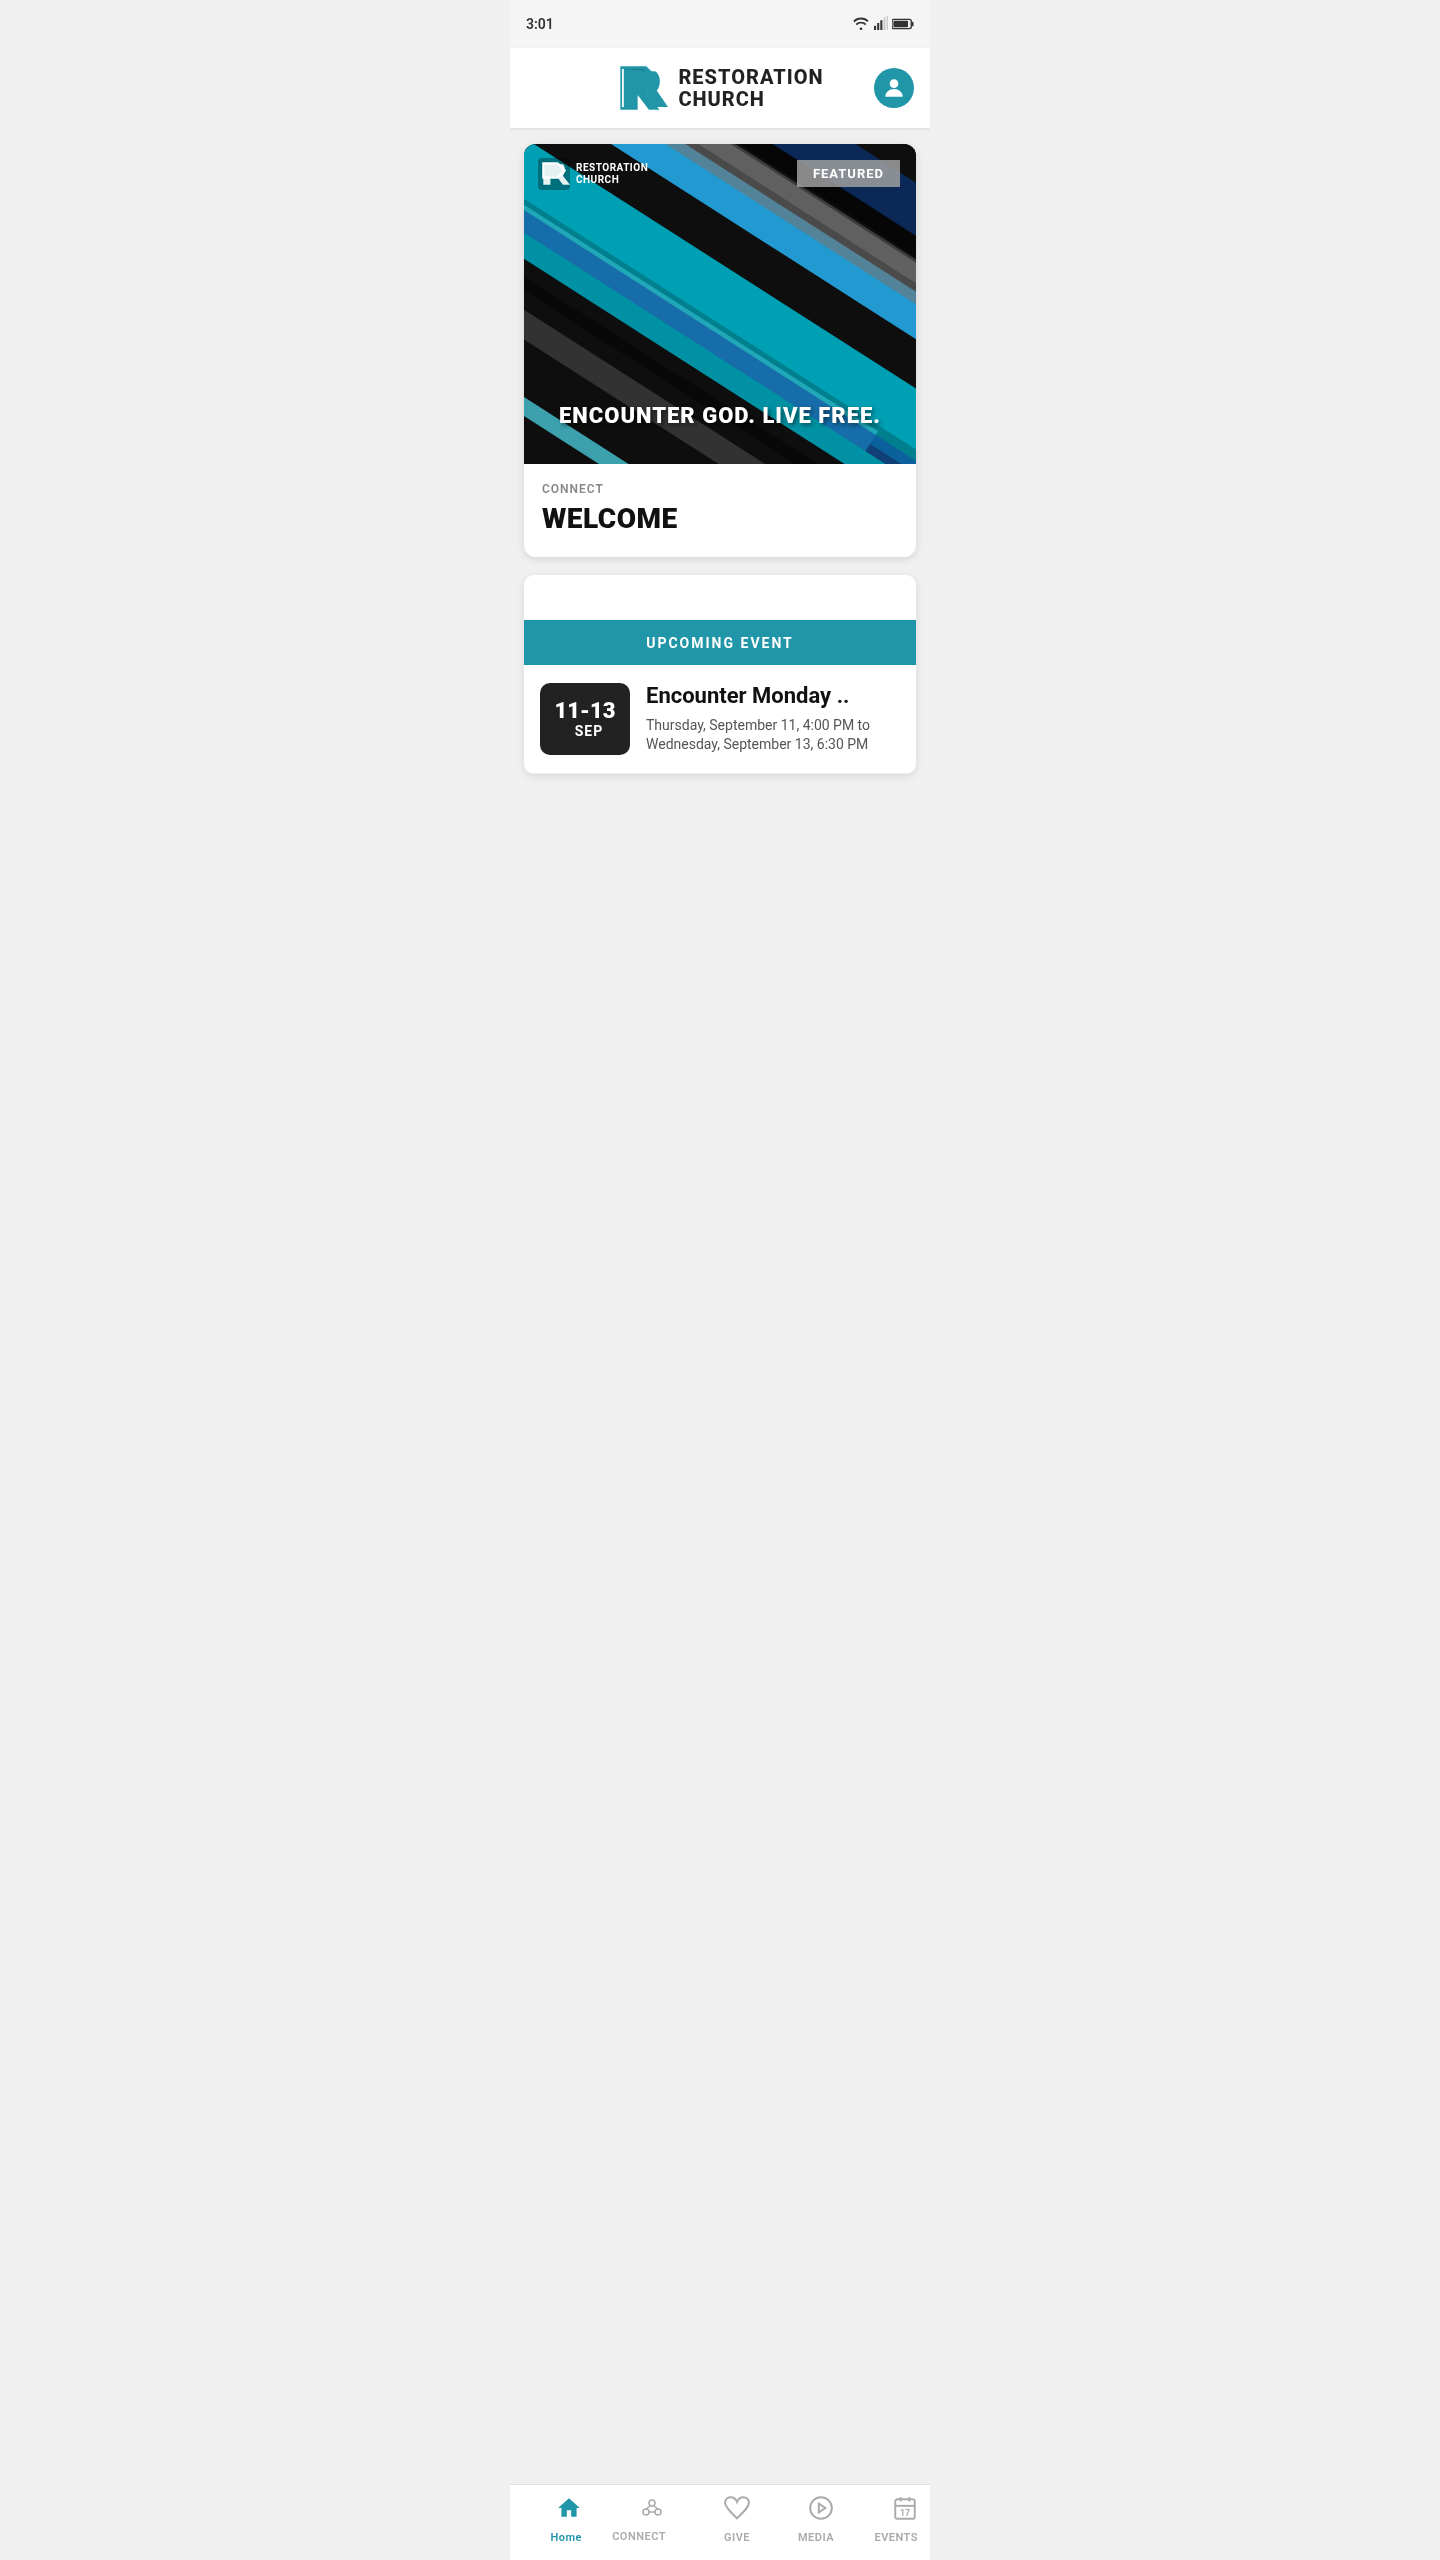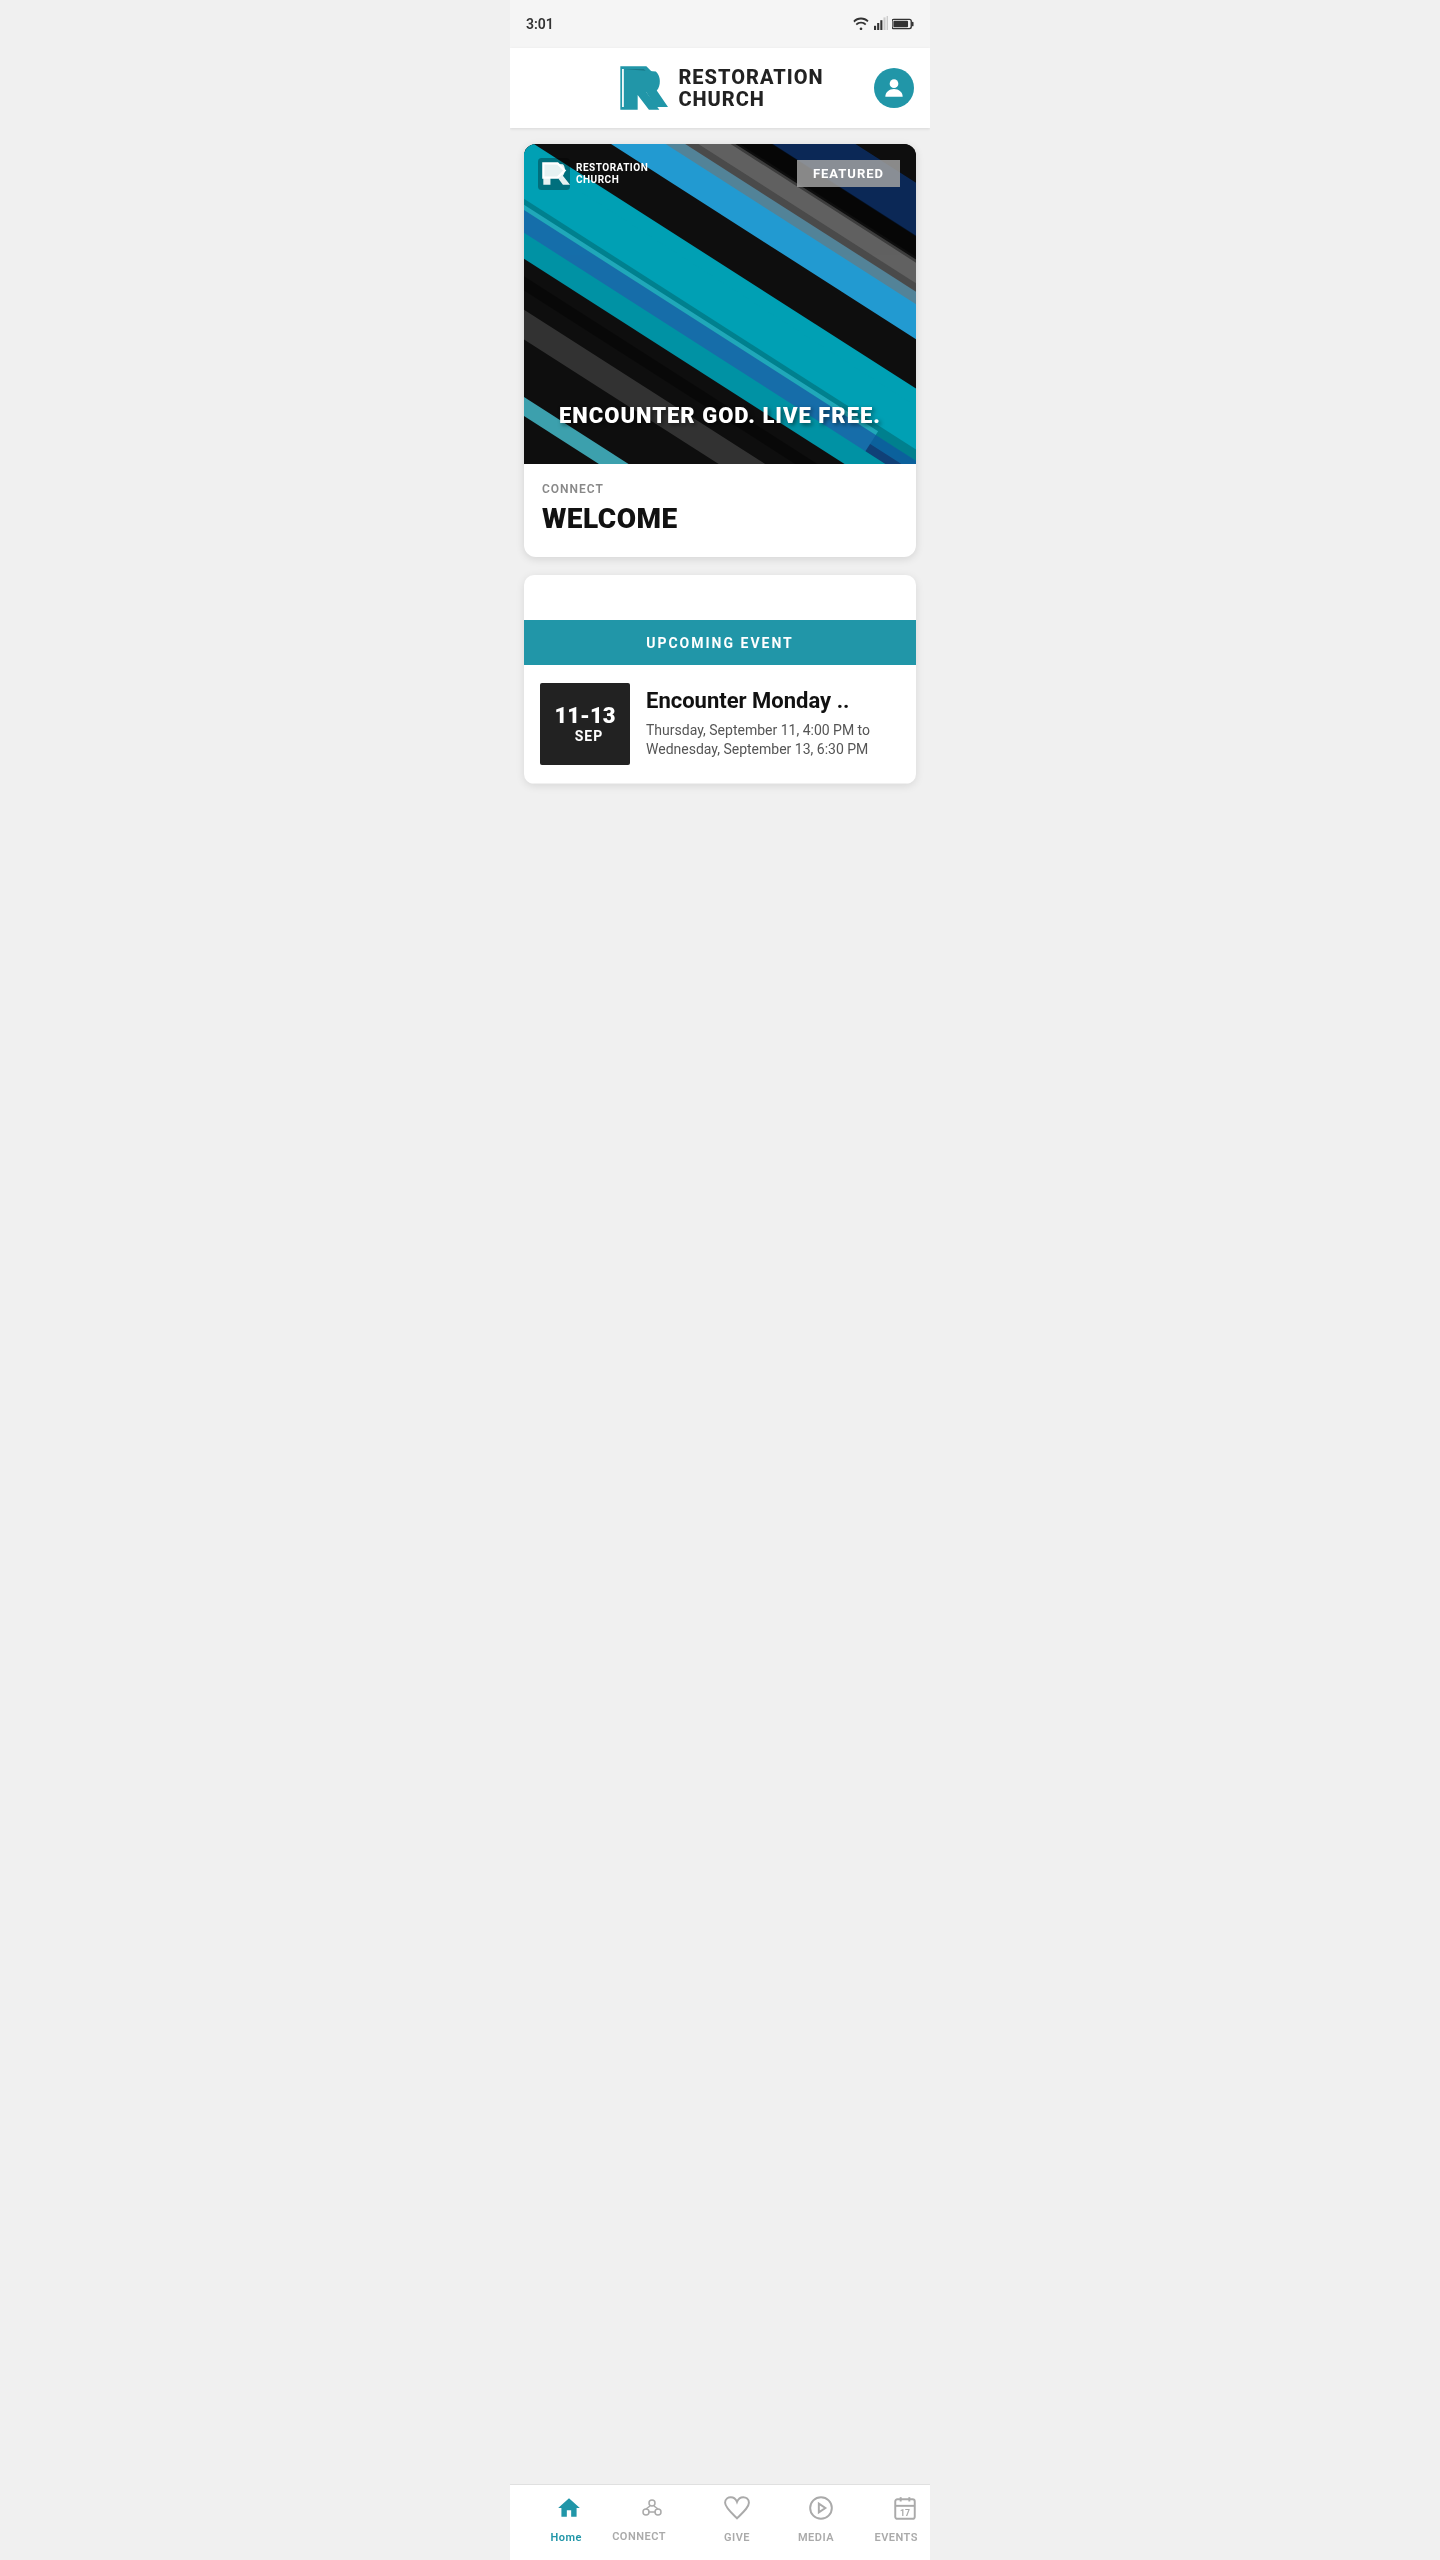--- a/index.html
+++ b/index.html
@@ -216,23 +216,23 @@
     }
     .event-item {
       display: flex;
       align-items: center;
       padding: 18px 16px;
       gap: 16px;
       border-bottom: 1px solid #f0f0f0;
     }
     .event-date-box {
       background: #222;
-      border-radius: 2px;
+      border-radius: 10px;
       width: 90px;
-      height: 82px;
+      height: 72px;
       display: flex;
       flex-direction: column;
       align-items: center;
       justify-content: center;
       flex-shrink: 0;
     }
     .event-date-days {
       color: white;
       font-size: 22px;
       font-weight: 900;

